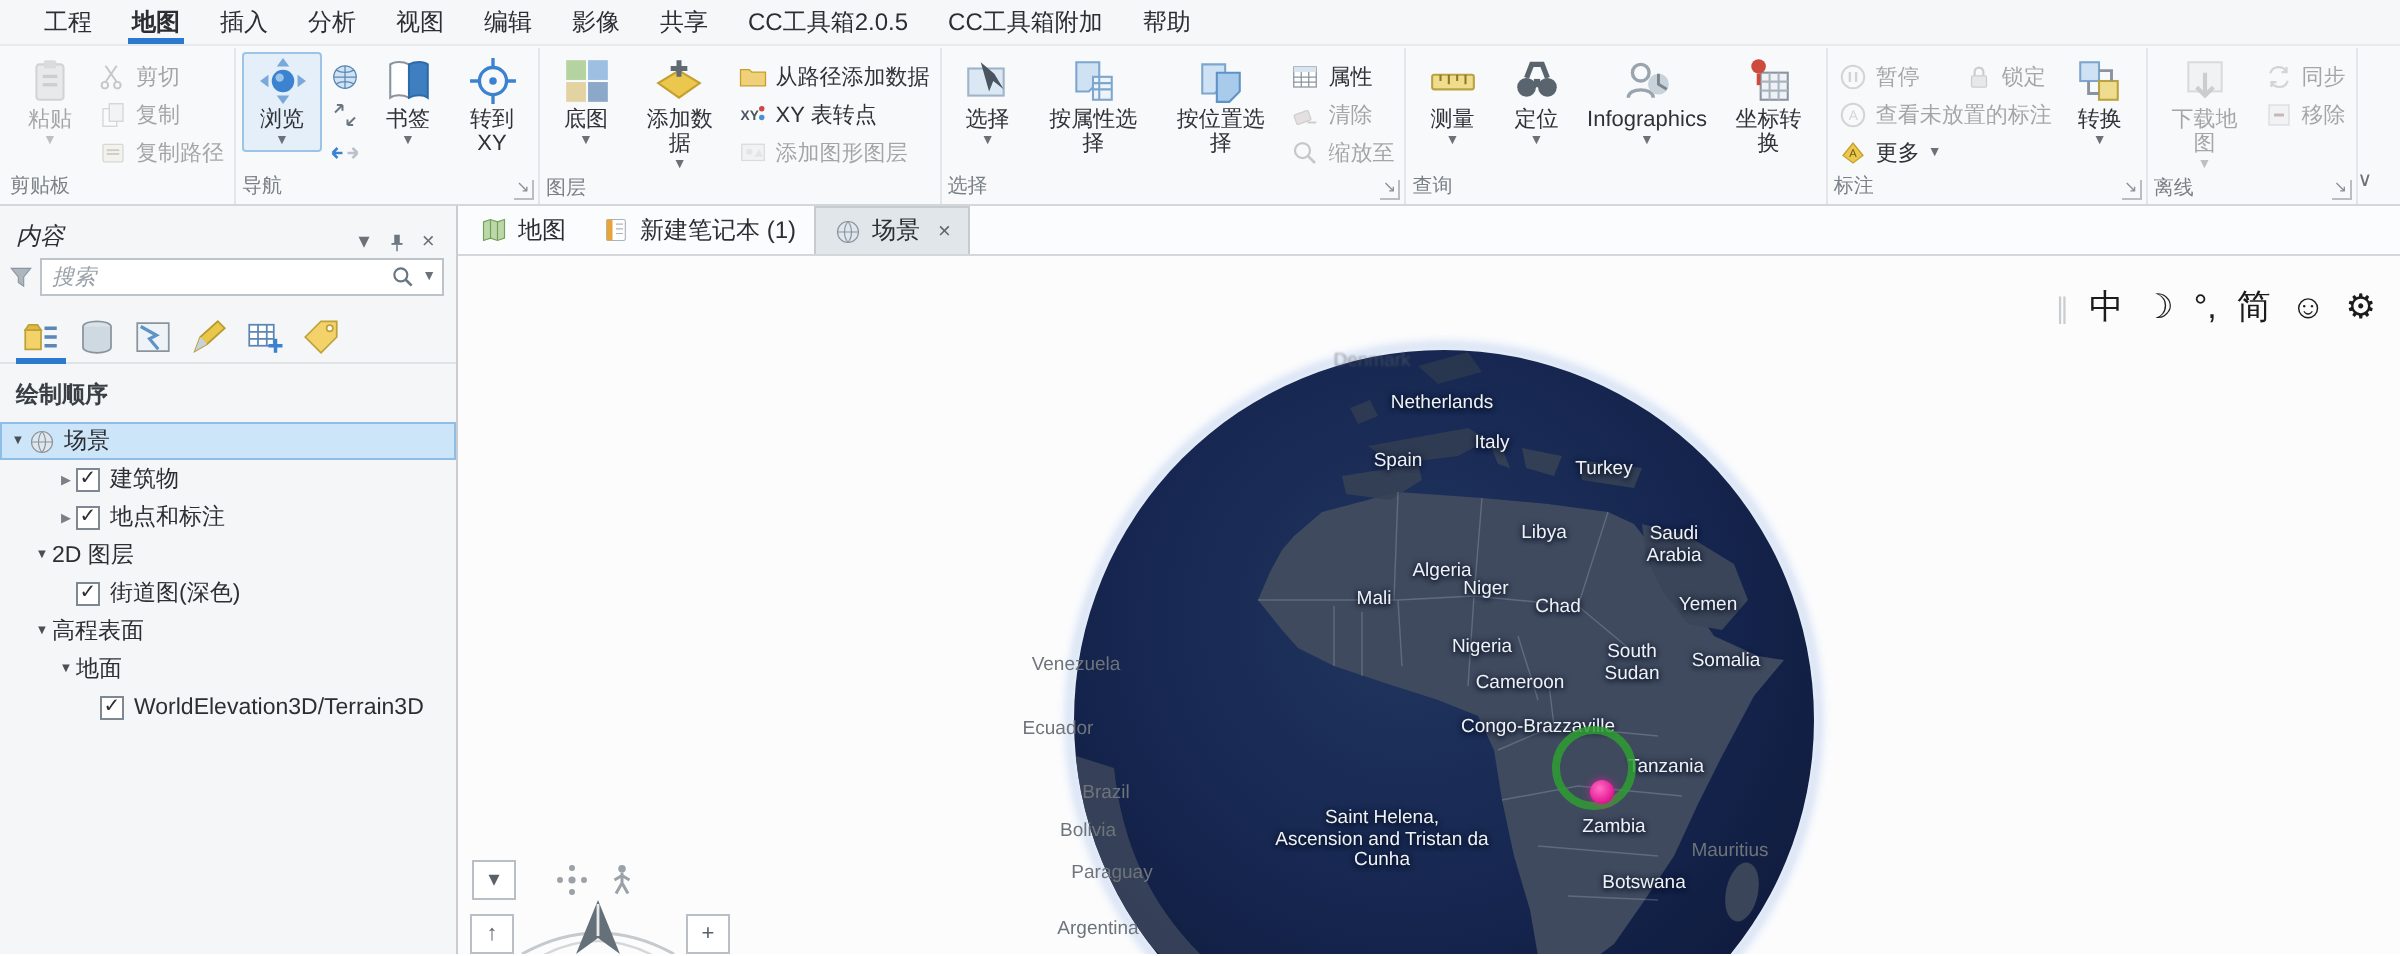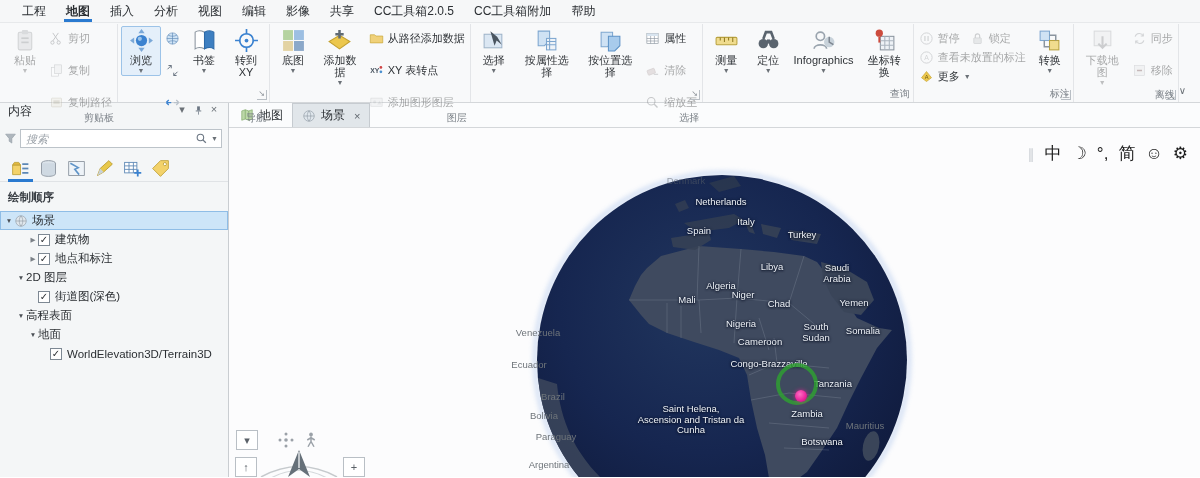--- a/index.html
+++ b/index.html
@@ -13,48 +13,48 @@
   .menubar .mitem { position:relative; display:flex; align-items:center; padding:0 10px;
     font-size:12px; color:#2b2f33; cursor:default; }
   .menubar .mitem.active { font-weight:bold; }
   .menubar .mitem.active::after { content:""; position:absolute; left:8px; right:8px; bottom:0;
     height:3px; background:#2a7ad0; }
 
   
   .ribbon { height:80px; background:#f8f9fa; border-bottom:1px solid #d4d7da; display:flex; padding:1px 0 0 2px; }
   .rgroup { position:relative; display:flex; flex-direction:column; border-right:1px solid #e3e5e8; padding:0 3px; }
   .rgroup-content { flex:1; display:flex; align-items:flex-start; gap:2px; padding-top:2px; }
-  .rgroup-label { height:15px; font-size:10px; color:#7a8087; text-align:right; line-height:13px; }
+  .rgroup-label { height:15px; font-size:10px; color:#7a8087; text-align:left; line-height:13px; }
   .rlauncher { position:absolute; right:2px; bottom:2px; font-size:8px; color:#8a9097;
     width:10px; height:10px; border:1px solid #b8bec4; border-left:none; border-top:none;
     line-height:8px; text-align:center; cursor:pointer; }
   .rbig { display:flex; flex-direction:column; align-items:center; min-width:40px; max-width:72px;
     padding:1px 3px; border:1px solid transparent; border-radius:2px; cursor:pointer; }
   .rbig .ricon { width:25px; height:25px; }
   .rbig .ricon svg { width:100%; height:100%; }
   .rbig .rlabel { font-size:11px; line-height:12px; text-align:center; white-space:pre-line; color:#2f3337; margin-top:1px; }
   .rbig .rchev { font-size:7px; color:#6b7177; line-height:7px; margin-top:1px; }
   .rbig.sel { background:#e4effa; border-color:#9cc3e8; }
-  .rstack { display:flex; flex-direction:column; gap:15px; padding-top:4px; }
+  .rstack { display:flex; flex-direction:column; gap:2px; padding-top:4px; }
   .rrows { display:flex; flex-direction:column; gap:2px; padding-top:4px; }
-  .rrow { display:flex; gap:6px; }
+  .rrow { display:flex; gap:18px; }
   .rsmall { display:flex; align-items:center; gap:4px; height:17px; padding:0 2px;
     font-size:11px; color:#2f3337; white-space:nowrap; cursor:pointer; border-radius:2px; }
   .rsmall .ricon { width:15px; height:15px; flex:0 0 15px; }
   .rsmall .ricon svg { width:100%; height:100%; }
   .rsmall .rchev { font-size:7px; color:#6b7177; }
   .rdisabled { opacity:.42; filter:grayscale(.7); }
   .ribbon-chevron { margin-left:auto; align-self:flex-end; padding:0 14px 6px 0; color:#6b7177; font-size:10px; cursor:pointer; }
 
   
   .main { display:flex; height:374px; }
 
   
   .pane { width:229px; background:#f4f6f7; border-right:1px solid #c9cdd1; display:flex; flex-direction:column; }
-  .pane-head { height:24px; display:flex; align-items:flex-start; padding:0 6px 0 8px; }
+  .pane-head { height:24px; display:flex; align-items:flex-end; padding:0 6px 0 8px;font-style:italic; }
   .pane-title { font-size:12px; color:#2b2f33; flex:1; }
   .pane-ctl { width:16px; text-align:center; color:#6b7177; font-size:11px; cursor:pointer; }
   .pane-ctl svg { width:11px; height:11px; vertical-align:middle; }
   .pane-search { display:flex; align-items:center; padding:2px 6px 4px 4px; gap:3px; }
   .funnel { width:13px; height:13px; flex:0 0 13px; }
   .searchwrap { flex:1; display:flex; align-items:center; background:#fff; border:1px solid #bcc3c9; height:19px; padding:0 3px 0 5px; }
   .searchwrap input { flex:1; border:none; outline:none; font-size:11px; min-width:10px;
     font-family:"Liberation Sans","DejaVu Sans",sans-serif; background:transparent; }
   .searchwrap input::placeholder { font-style:italic; color:#9aa1a8; }
   .searchwrap .sico { width:13px; height:13px; }
@@ -550,20 +550,28 @@
     </aside>
 
     <section class="viewport">
       <div class="tabstrip" id="tabstrip">
           <div class="vtab">
             <span class="tico"><svg viewBox="0 0 24 24" xmlns="http://www.w3.org/2000/svg">
                 <path d="M3 5 L9 3 L15 5 L21 3 V19 L15 21 L9 19 L3 21 Z" fill="#bcd7a8" stroke="#74a05a"></path>
                 <path d="M9 3 V19 M15 5 V21" stroke="#74a05a"></path>
               </svg></span>
             <span>地图</span>
+          </div>
+          <div class="vtab">
+            <span class="tico"><svg viewBox="0 0 24 24" xmlns="http://www.w3.org/2000/svg">
+                <rect x="4" y="3" width="16" height="18" rx="1.5" fill="#fff" stroke="#aab4be"></rect>
+                <rect x="4" y="3" width="5" height="18" fill="#e8a33d"></rect>
+                <path d="M12 7 H18 M12 11 H18 M12 15 H18" stroke="#aab4be"></path>
+              </svg></span>
+            <span>新建笔记本 (1)</span>
           </div>
           <div class="vtab active">
             <span class="tico"><svg viewBox="0 0 24 24" xmlns="http://www.w3.org/2000/svg">
                 <circle cx="12" cy="12" r="9" fill="#dfe6ec" stroke="#8a949e"></circle>
                 <path d="M3 12 H21 M12 3 C8 8,8 16,12 21 M12 3 C16 8,16 16,12 21" stroke="#8a949e" fill="none"></path>
               </svg></span>
             <span>场景</span>
             <span class="tclose">×</span>
           </div>
         </div>

